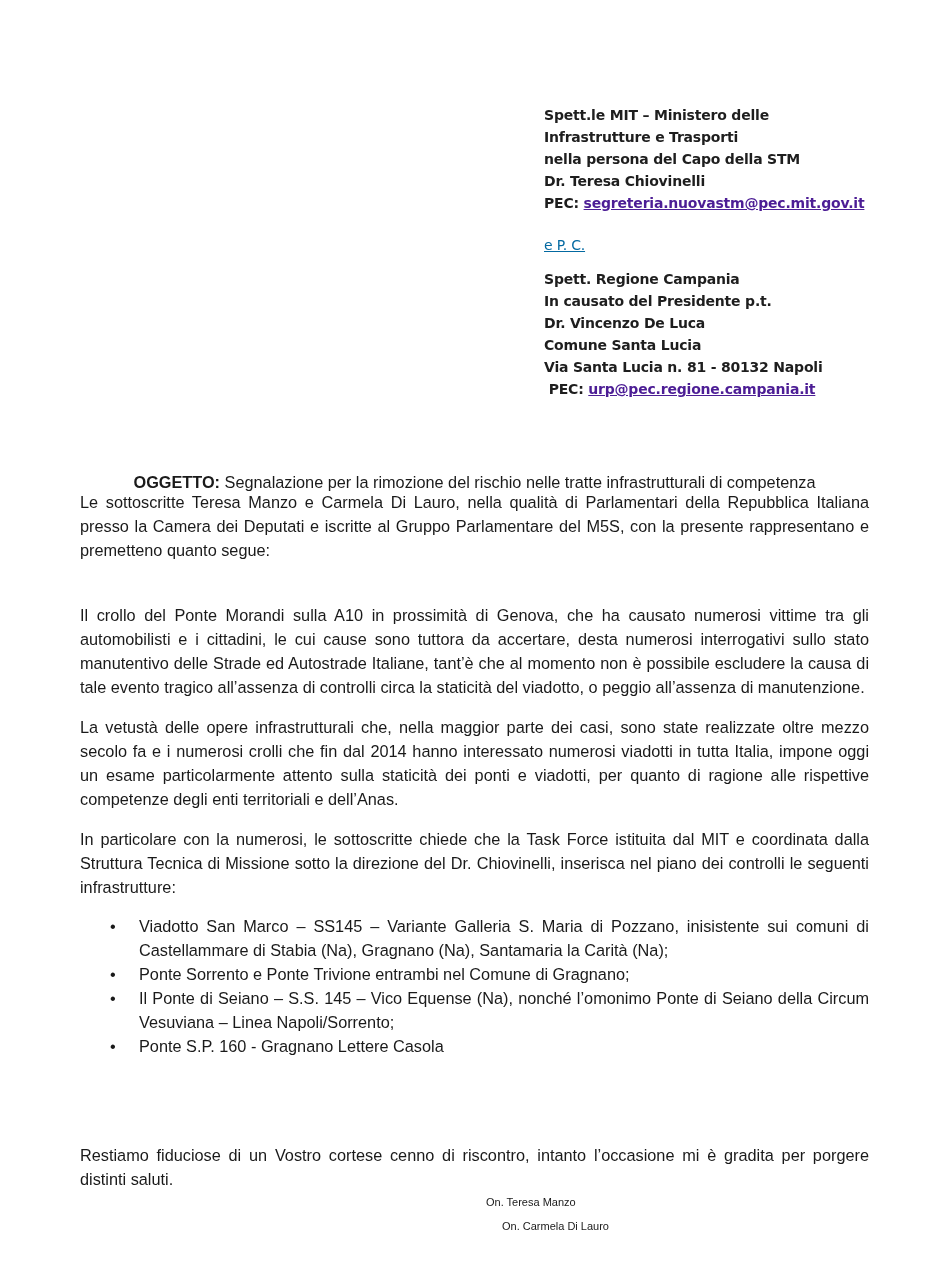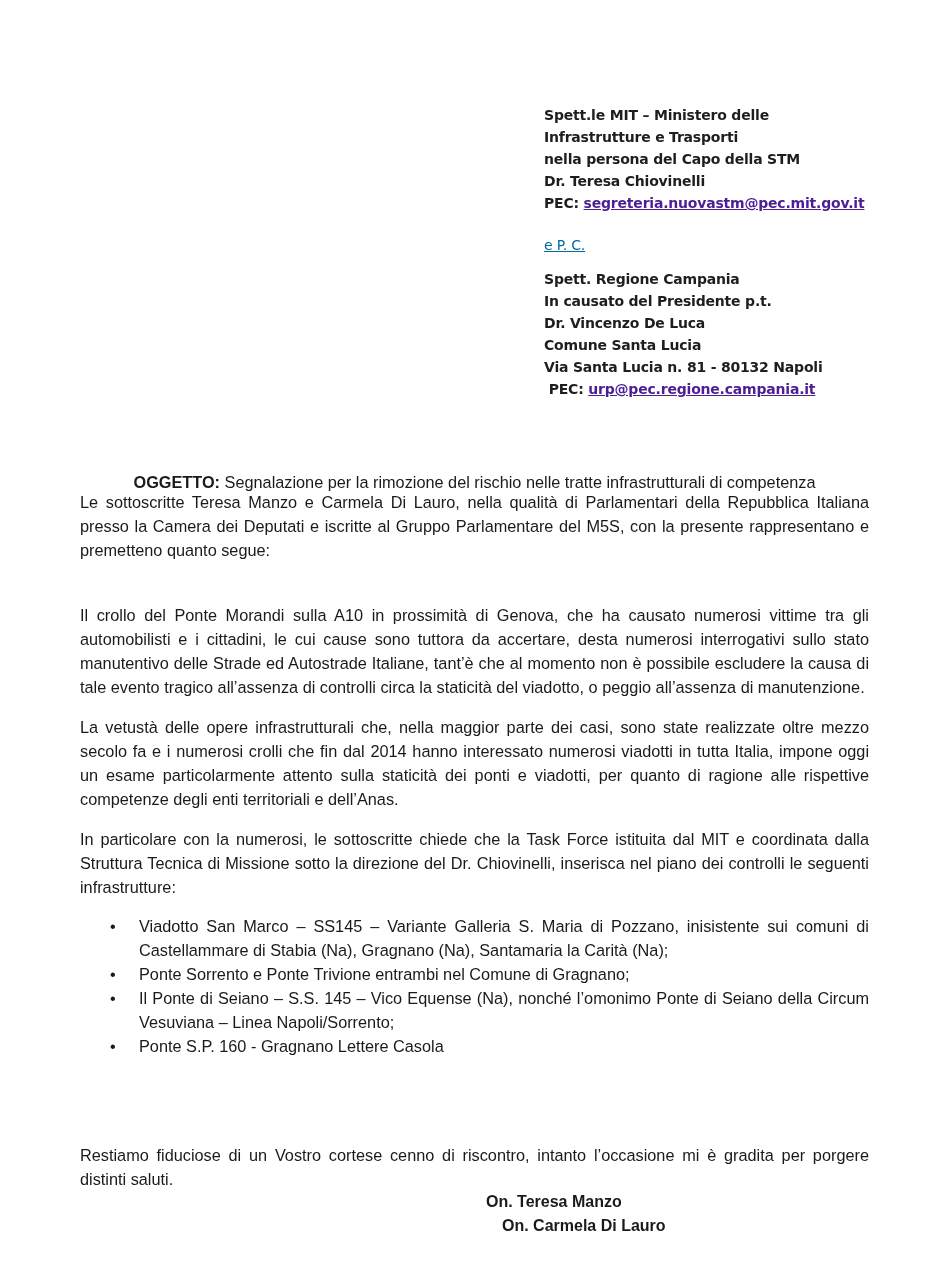--- a/index.html
+++ b/index.html
@@ -22,21 +22,21 @@
     .oggetto b { font-weight: bold; }
     .p1 { top: 490px; }
     .p2 { top: 603px; }
     .p3 { top: 715px; }
     .p4 { top: 827px; }
     .list { position: absolute; left: 80px; top: 914px; width: 789px; margin: 0; padding: 0; list-style: none; font-family: "Liberation Sans", sans-serif; font-size: 16.3px; line-height: 24px; color: #1a1a1a; }
     .list li { position: relative; padding-left: 59px; text-align: justify; }
     .list li .bullet { position: absolute; left: 30px; top: 0; }
     .p5 { top: 1077px; }
     .p6 { top: 1143px; }
-    .sign { position: absolute; font-family: "Liberation Sans", sans-serif; font-size: 16px; line-height: 24px; color: #1a1a1a; white-space: nowrap; font-weight: bold; }
+    .sign { position: absolute; font-family: "Liberation Sans", sans-serif; font-size: 11px; line-height: 24px; color: #1a1a1a; white-space: nowrap; }
     .sign1 { left: 486px; top: 1190px; }
     .sign2 { left: 486px; top: 1214px; margin-left: 16px; }
     .sign3 { left: 375px; top: 1238px; }
   </style>
 </head>
 <body>
 
 <div class="page">
 
   <div class="addr addr1">

